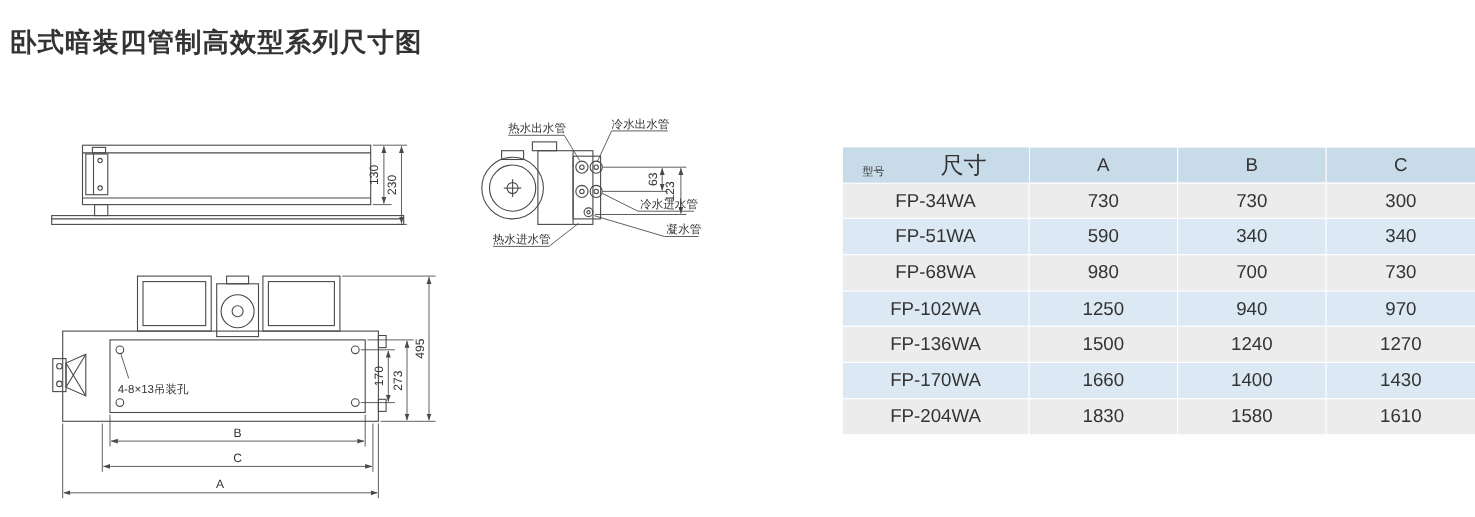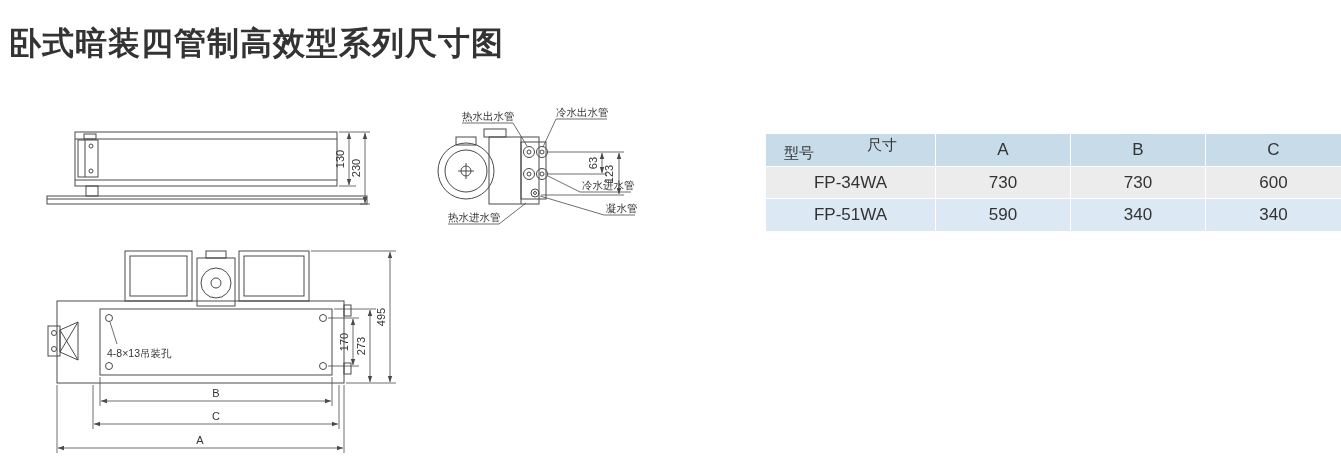--- a/index.html
+++ b/index.html
@@ -6,21 +6,21 @@
   html,body { width:1341px; height:470px; }
   body {
     background:#ffffff;
     font-family:"Liberation Sans", sans-serif;
     color:#333;
     position:relative;
     overflow:hidden;
   }
   .title {
     position:absolute; left:9px; top:22px;
-    font-size:32px; font-weight:bold; color:#333;
+    font-size:24px; font-weight:bold; color:#333;
     letter-spacing:1px;
   }
   .drawings { position:absolute; left:0; top:0; }
   .ln { stroke:#4a4a4a; fill:none; stroke-width:1; }
   .ld { stroke:#4a4a4a; fill:none; stroke-width:0.8; }
   .dl { stroke:#4a4a4a; fill:none; stroke-width:0.8; }
   .drawings text { stroke:none; fill:#333; font-family:"Liberation Sans", sans-serif; }
   .lbl { font-size:10.5px; }
   .dim { font-size:11px; }
 
@@ -38,22 +38,22 @@
   .spec-table tbody tr:nth-child(even) td { background:#dce8f3; }
   .diag-cell {
     position:relative;
     background-color:#c7dbe9;
     background-image:linear-gradient(to bottom right,
       transparent calc(50% - 0.8px),
       #96adbe calc(50% - 0.8px),
       #96adbe calc(50% + 0.8px),
       transparent calc(50% + 0.8px));
   }
-  .diag-model { position:absolute; left:18px; bottom:3px; font-size:15px; }
-  .diag-size  { position:absolute; right:38px; top:2px;  font-size:15px; }
+  .diag-model { position:absolute; left:18px; bottom:3px; font-size:10px; }
+  .diag-size  { position:absolute; right:38px; top:2px;  font-size:21px; }
 </style>
 </head>
 <body>
 
 <div class="page">
 
   <h1 class="title">卧式暗装四管制高效型系列尺寸图</h1>
 
   <svg class="drawings" width="745" height="470" viewBox="0 0 745 470" xmlns="http://www.w3.org/2000/svg">
     <defs>
@@ -212,24 +212,54 @@
         <th>A</th>
         <th>B</th>
         <th>C</th>
       </tr>
     </thead>
     <tbody>
       <tr>
         <td>FP-34WA</td>
         <td>730</td>
         <td>730</td>
-        <td>600</td>
+        <td>300</td>
       </tr>
       <tr>
         <td>FP-51WA</td>
         <td>590</td>
         <td>340</td>
         <td>340</td>
       </tr>
+      <tr>
+        <td>FP-68WA</td>
+        <td>980</td>
+        <td>700</td>
+        <td>730</td>
+      </tr>
+      <tr>
+        <td>FP-102WA</td>
+        <td>1250</td>
+        <td>940</td>
+        <td>970</td>
+      </tr>
+      <tr>
+        <td>FP-136WA</td>
+        <td>1500</td>
+        <td>1240</td>
+        <td>1270</td>
+      </tr>
+      <tr>
+        <td>FP-170WA</td>
+        <td>1660</td>
+        <td>1400</td>
+        <td>1430</td>
+      </tr>
+      <tr>
+        <td>FP-204WA</td>
+        <td>1830</td>
+        <td>1580</td>
+        <td>1610</td>
+      </tr>
     </tbody>
   </table>
 
 </div>
 
 </body></html>

